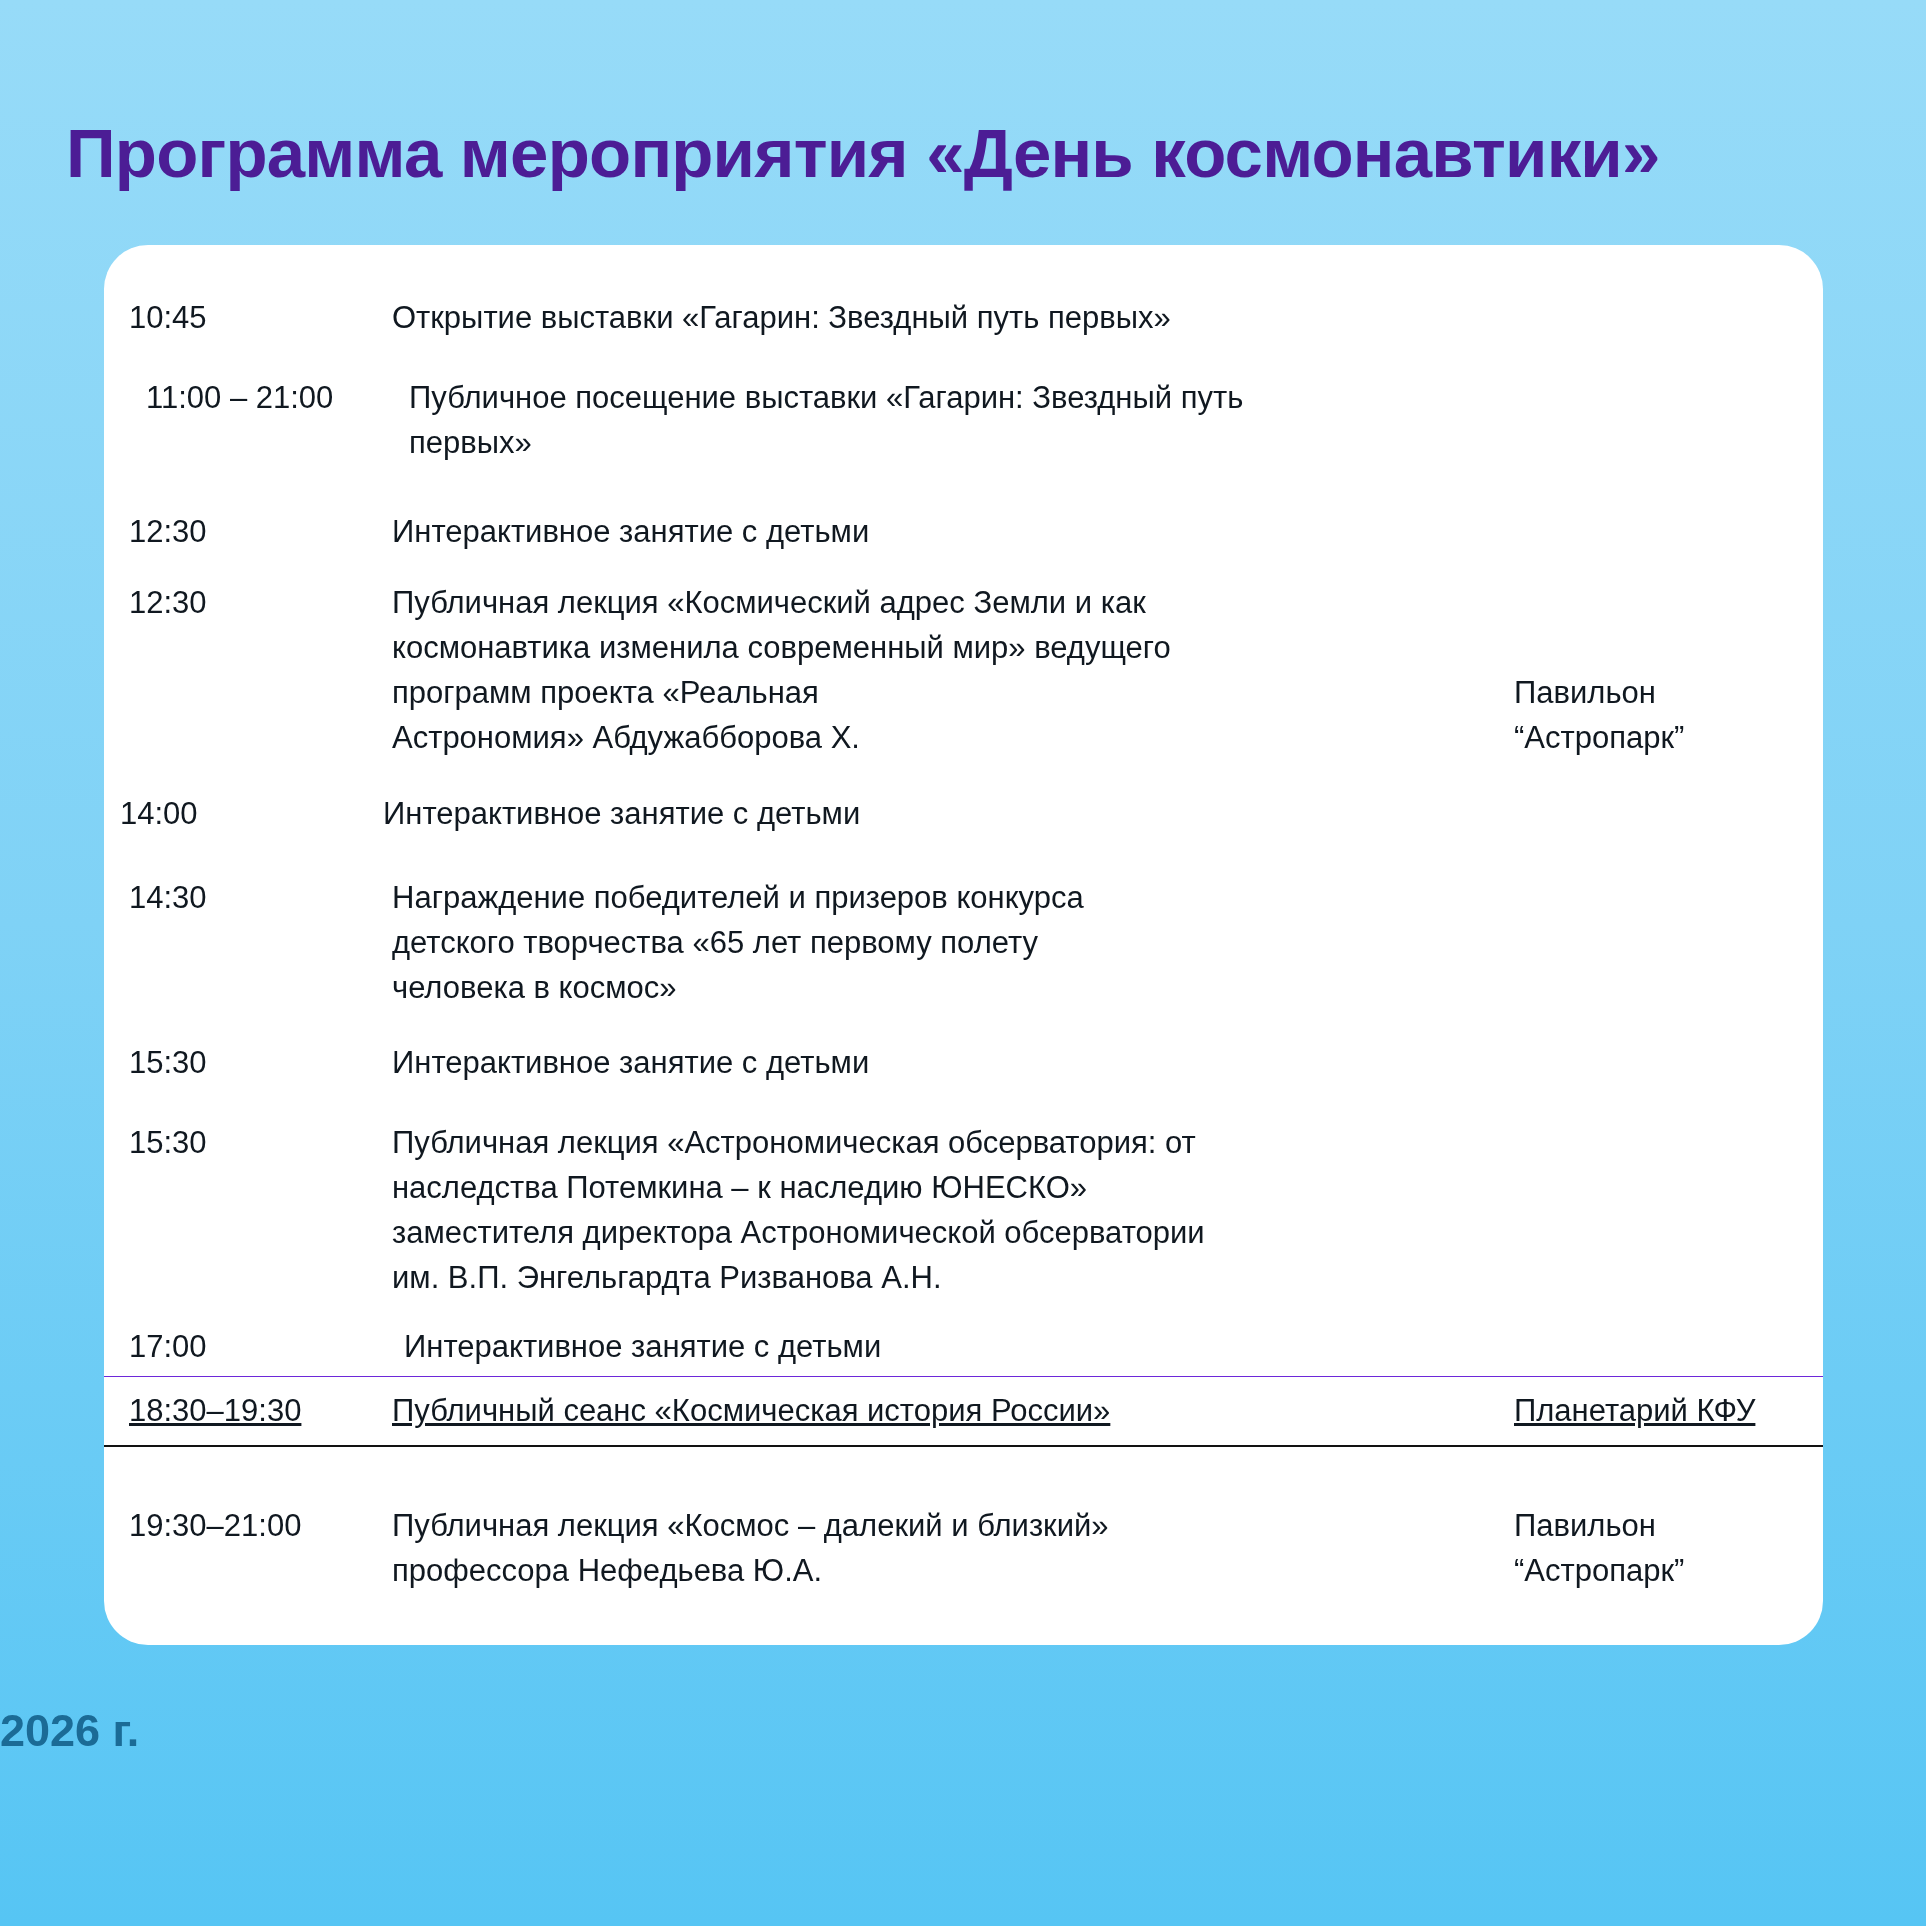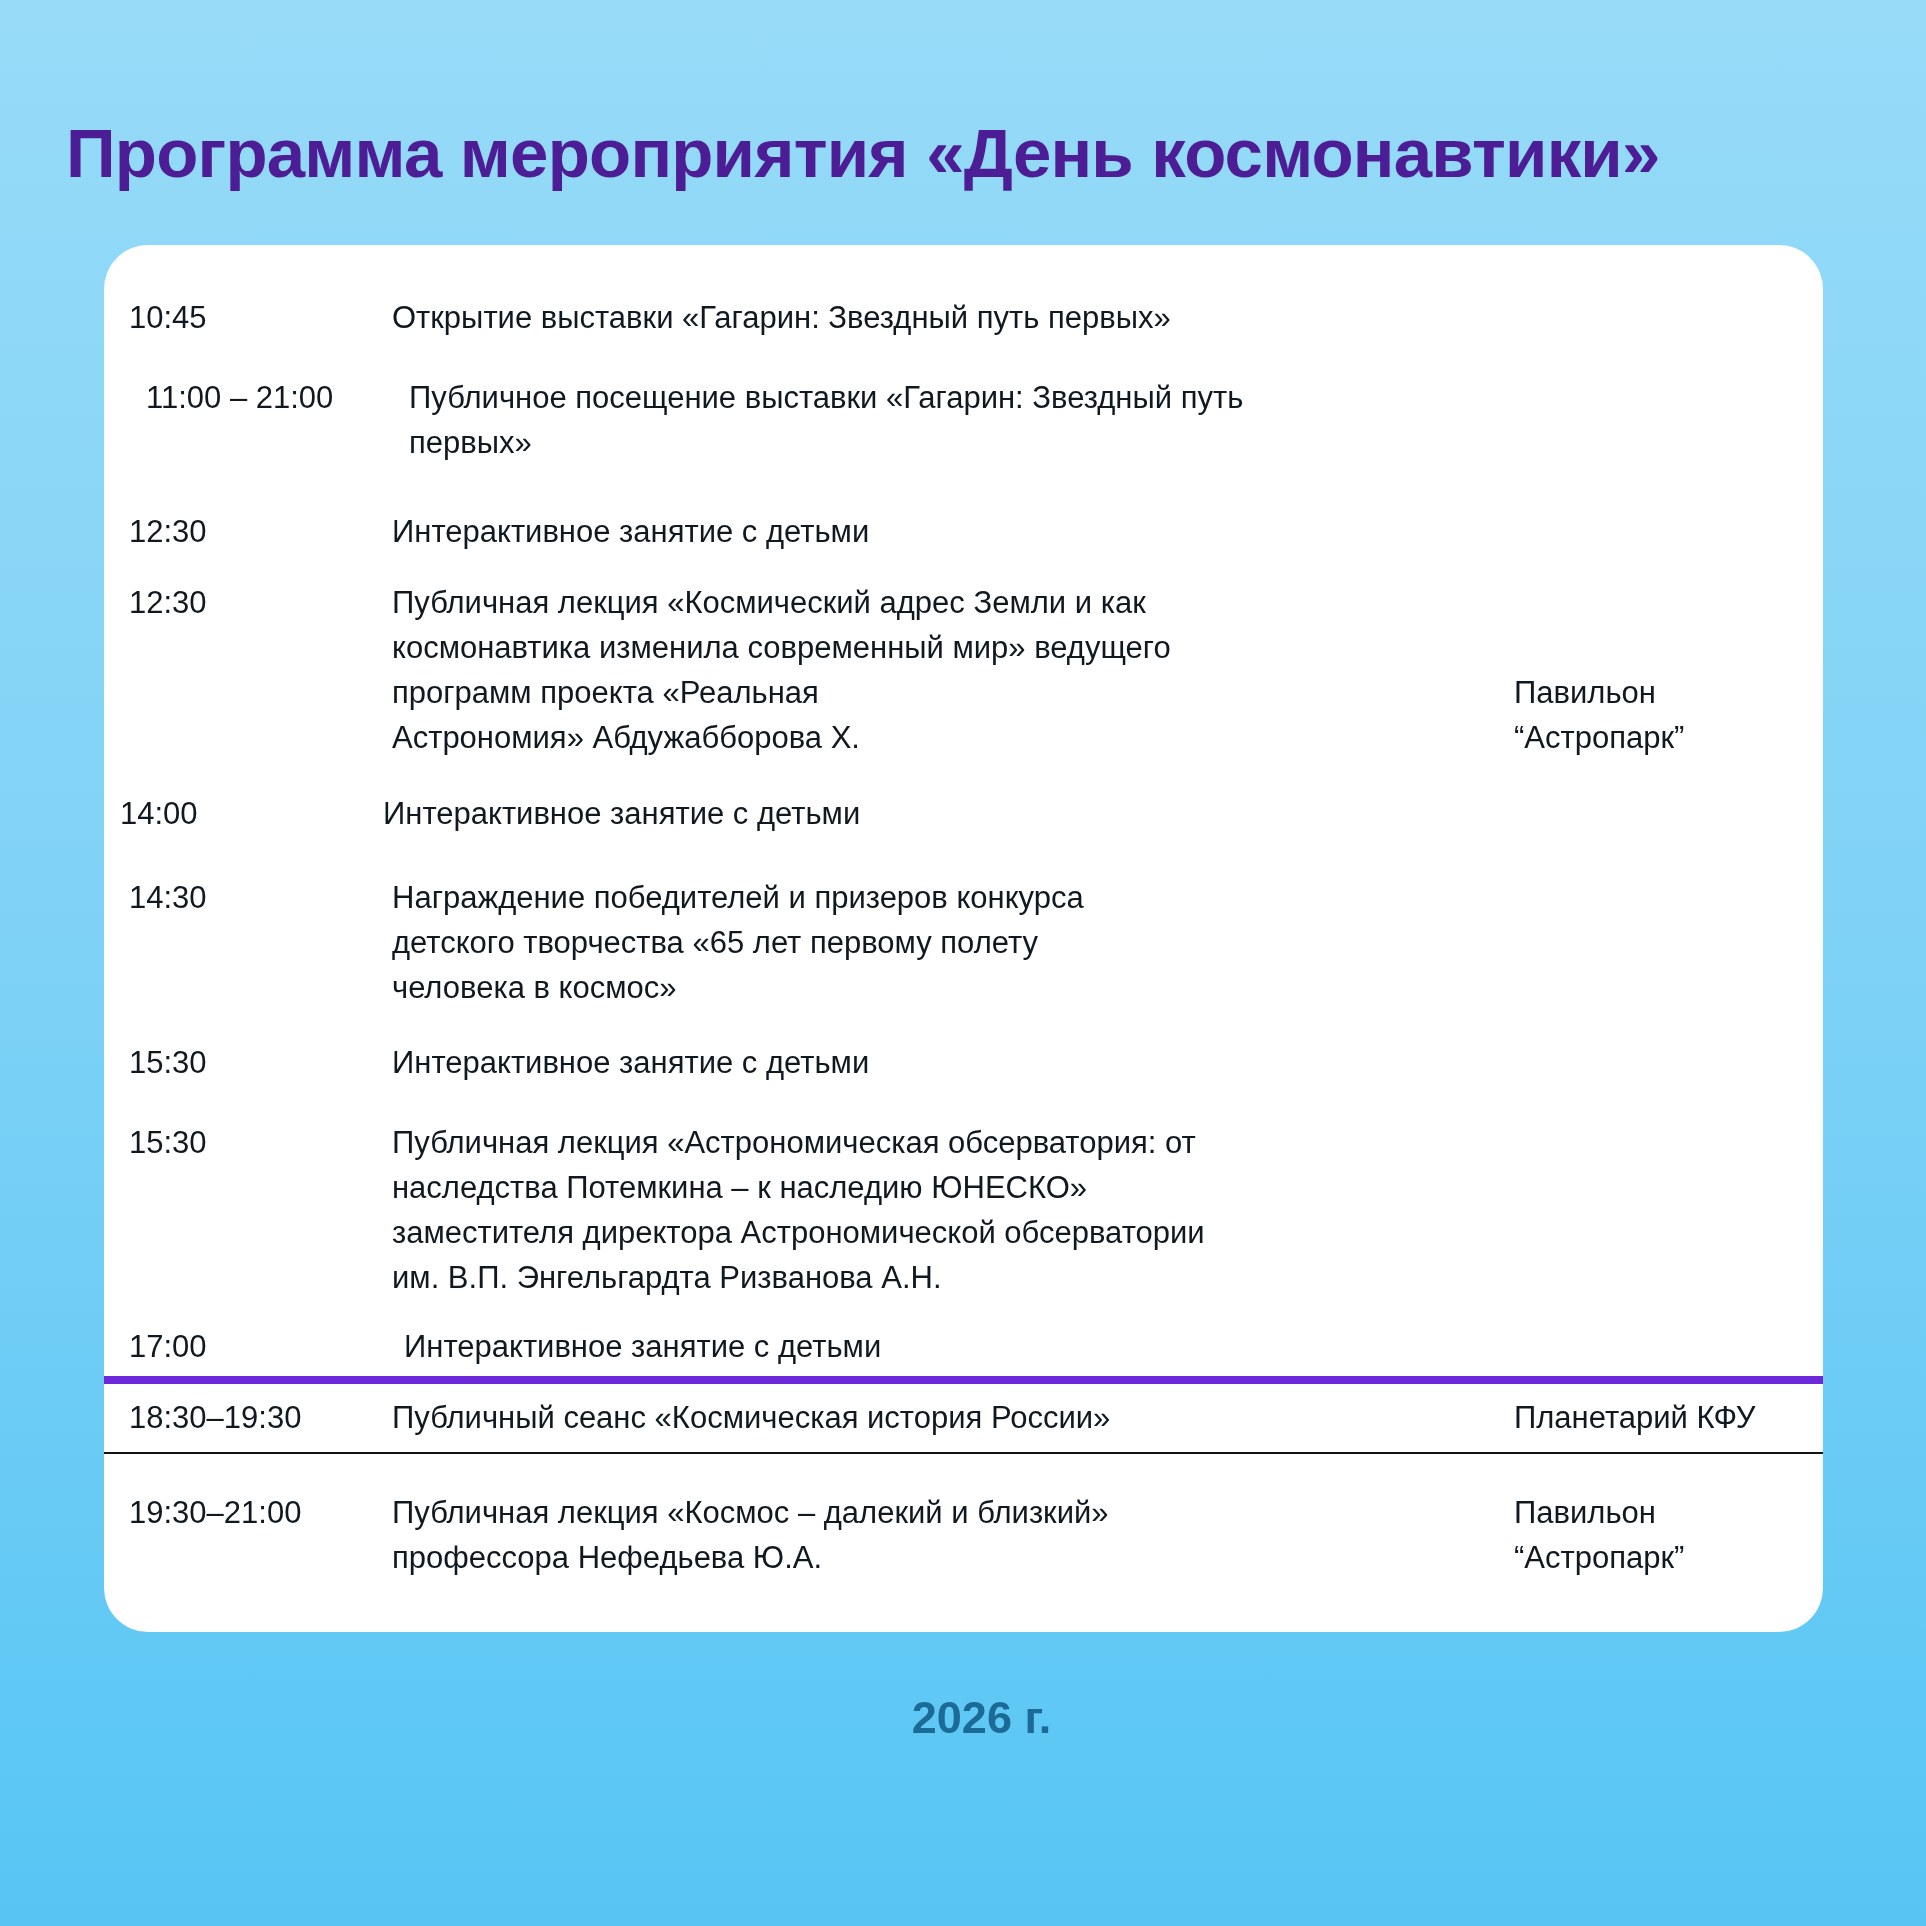--- a/index.html
+++ b/index.html
@@ -51,32 +51,31 @@
   .m88  { margin-bottom: 35px; }
   .m110 { margin-bottom: 44px; padding-left: 42px; }
   .m65  { margin-bottom: 26px; }
   .m76  { margin-bottom: 30.5px; }
   .m96  { margin-bottom: 39px; padding-left: 16px; }
   .m75  { margin-bottom: 30px; }
   .m86  { margin-bottom: 35px; }
   .m61  { margin-bottom: 24.5px; }
   .m18  { margin-bottom: 7.2px; gap: 12px; }
   .band {
-    border-top: 8px solid #6d28d9;
+    border-top: 1px solid #6d28d9;
     border-bottom: 2px solid #121212;
     padding: 11.2px 0;
-    margin-bottom: 36px;
+    margin-bottom: 56px;
+    text-decoration: underline;
   }
   .footer-year {
     margin-top: 60px;
-    text-align: center;
     font-size: 45px;
     font-weight: 700;
     color: #1B6B96;
-    margin-left: 37px;
   }
 </style>
 </head>
 <body>
 
 <div>
 
   <h1 class="page-title">Программа мероприятия «День космонавтики»</h1>
 
   <div class="card">

